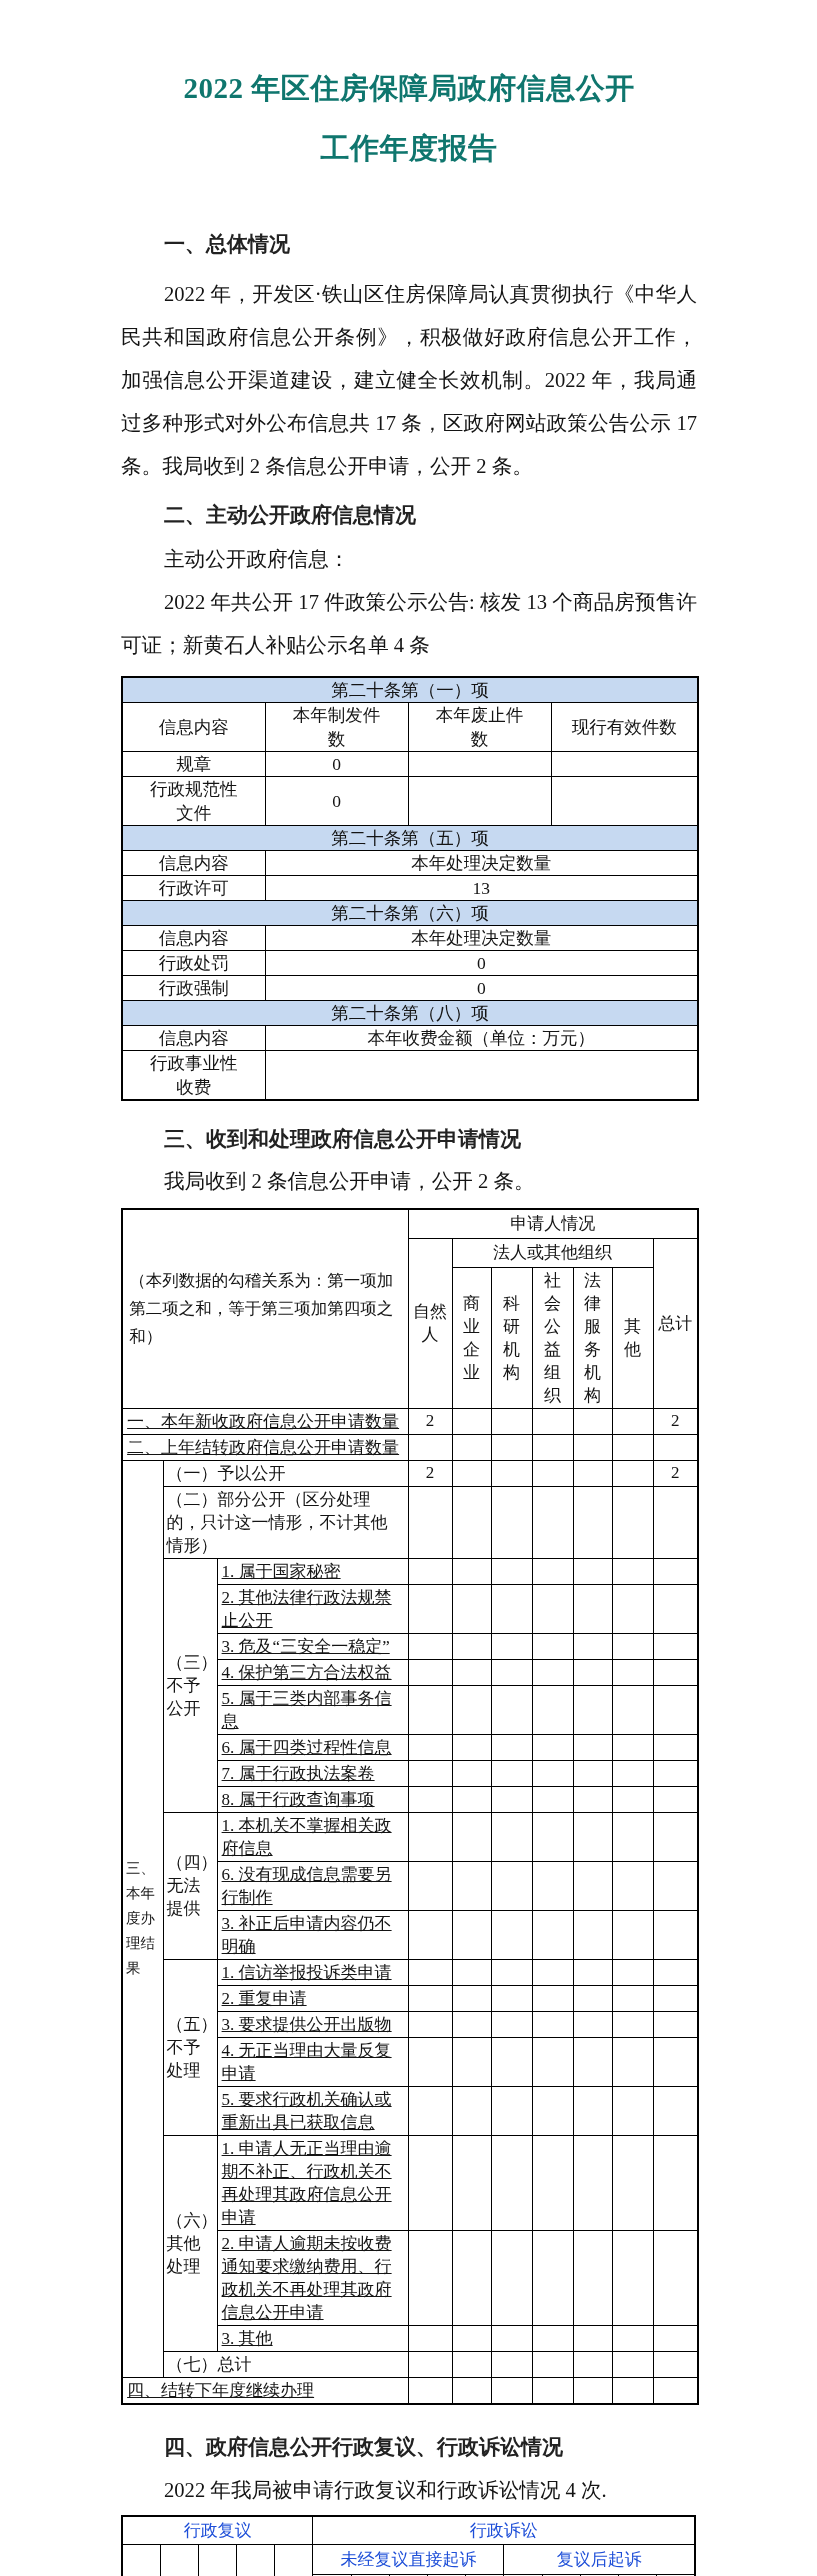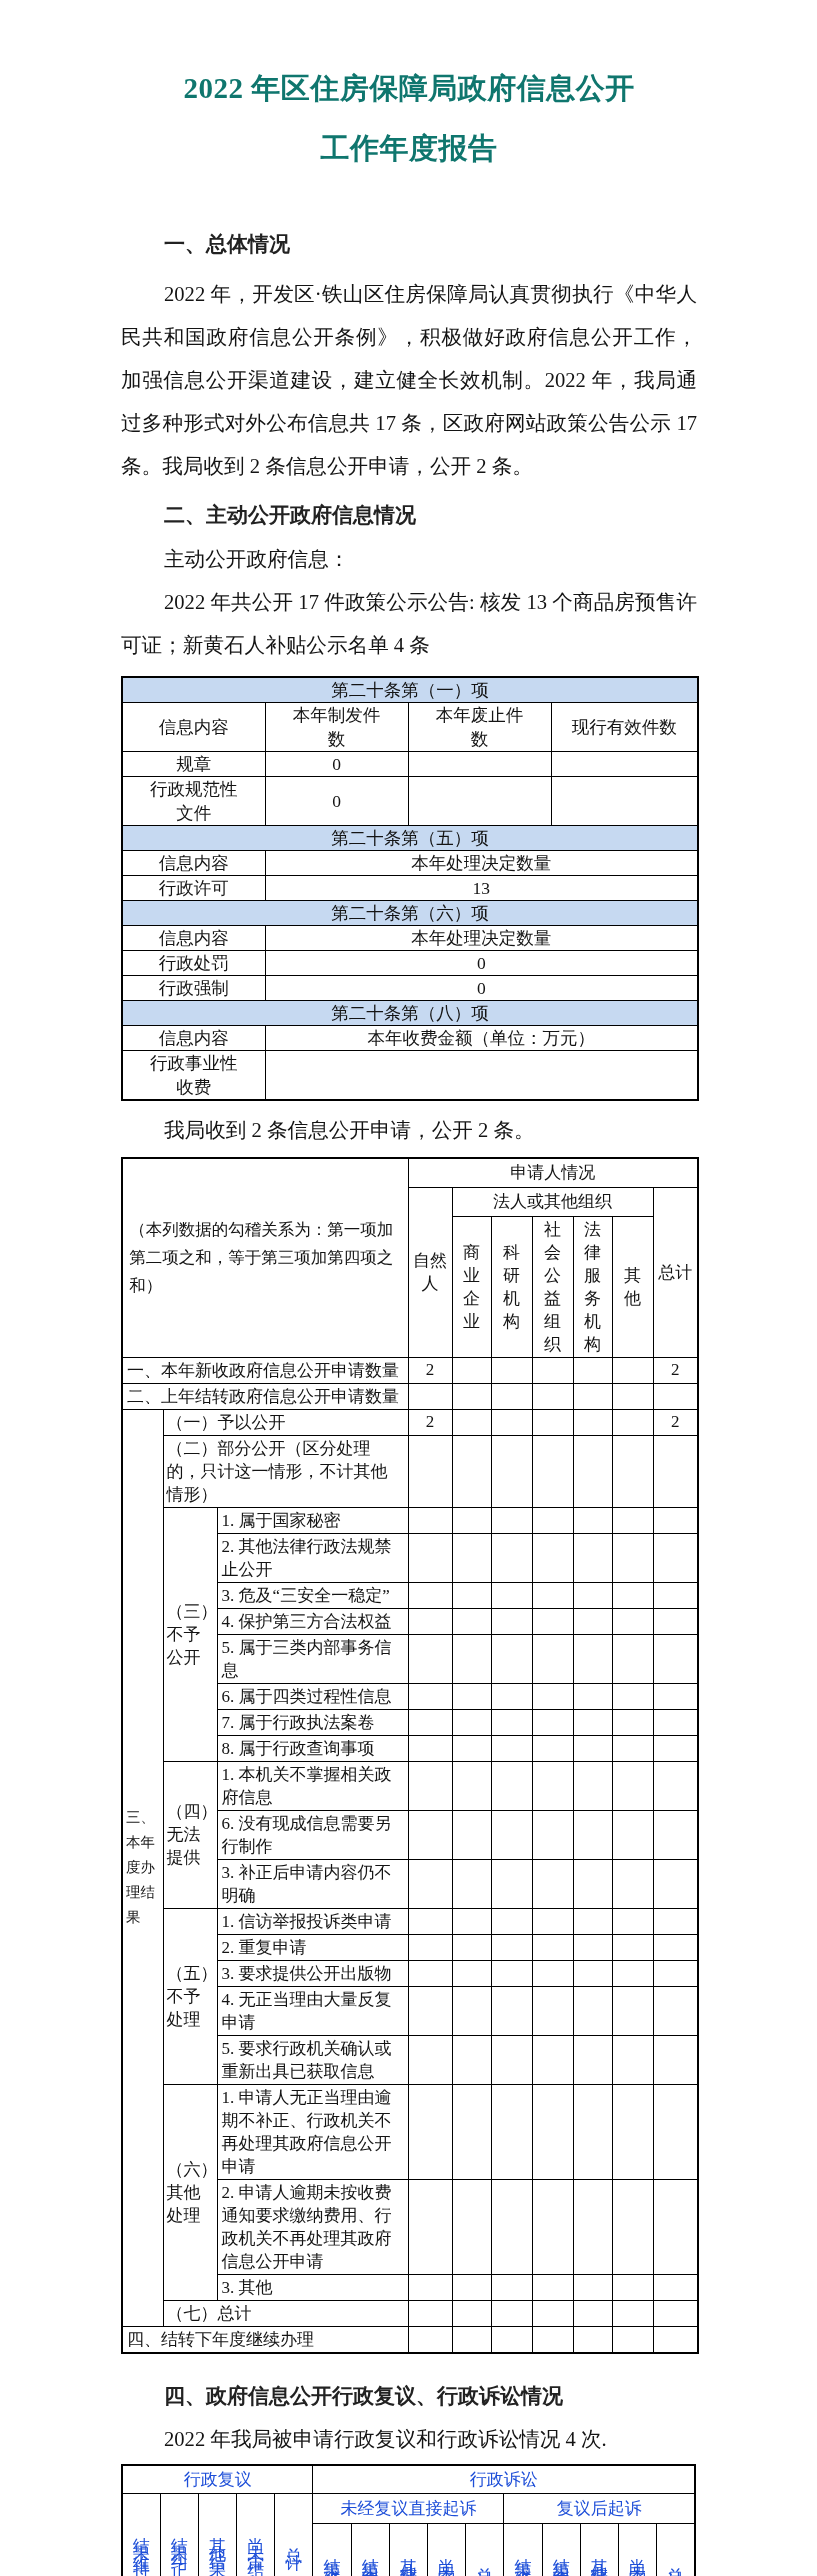--- a/index.html
+++ b/index.html
@@ -43,21 +43,21 @@
   #t1,#t2,#t3{border:2.6px solid #000;}
   #t1 td,#t2 td,#t3 td{border:1.5px solid #000;overflow:hidden;}
 
   
   #t1 td{height:24px;text-align:center;font-size:17.5px;padding:0 19px;color:#141414;}
   td.banner{background:#c6d9f1;font-size:17.5px;color:#222;}
 
   
   #t2 td{font-size:17px;padding:1px 4.1px;height:23px;color:#141414;text-align:center;vertical-align:middle;}
   #t2 td.note{font-size:16.5px;text-align:left;line-height:28px;padding:4.1px 6.2px;}
-  #t2 td.lbl{text-align:left;}
+  #t2 td.lbl{text-align:left;text-decoration:underline;}
   #t2 td.grp{font-size:17px;text-align:left;padding:1px 3.1px;}
   #t2 td.vlabel{font-size:14.4px;text-align:left;padding:1px 3.1px;line-height:25px;}
   #t2 td.h2x{height:43px;}
   #t2 td.h3x{height:64px;}
   #t2 td.hhdr{height:26px;}
   #t2 td.chdr{height:57px;}
 
   
   #t3 td{font-size:17px;text-align:center;vertical-align:middle;color:#1d4ed8;}
   #t3 td.r1{height:25px;}
@@ -146,20 +146,21 @@
       <td>信息内容</td>
       <td colspan="3">本年收费金额（单位：万元）</td>
     </tr>
     <tr>
       <td>行政事业性收费</td>
       <td colspan="3"></td>
     </tr>
   </tbody>
     </table>
 
+  <div class="h-main" id="h3">三、收到和处理政府信息公开申请情况</div>
   <div class="para" id="p3">我局收到 2 条信息公开申请，公开 2 条。</div>
 
   <table id="t2">
     <colgroup>
       <col style="width:41px">
         <col style="width:54px">
         <col style="width:191px">
       <col style="width:44px">
         <col style="width:39px">
         <col style="width:41px">

